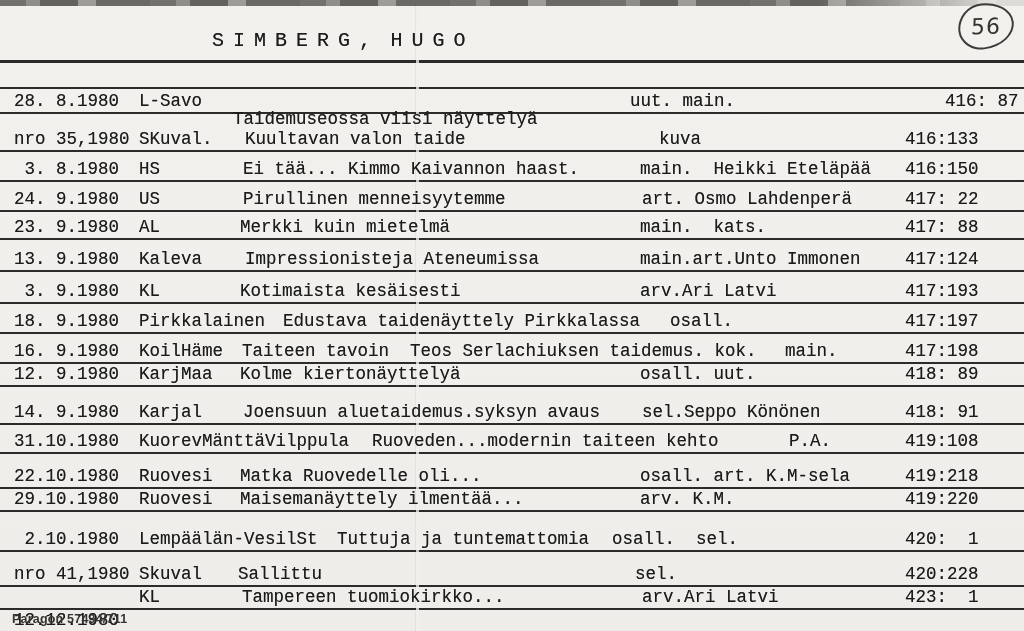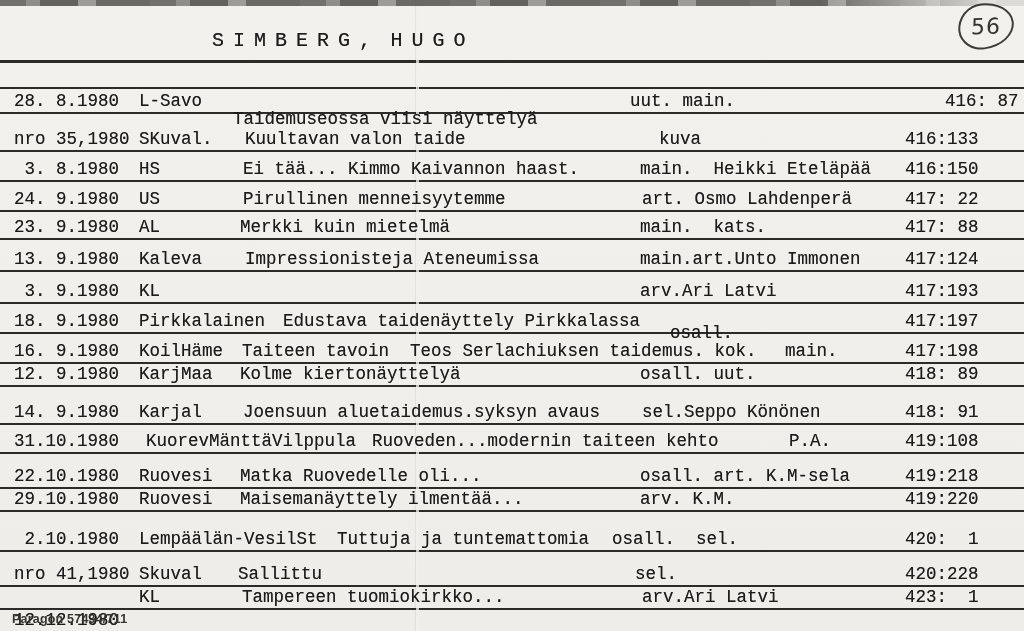--- a/index.html
+++ b/index.html
@@ -127,28 +127,29 @@
       <div class="row" style="top: 251px;">
         <span class="t" style="left: 14px;">13. 9.1980</span>
         <span class="t" style="left: 139px;">Kaleva</span>
         <span class="t" style="left: 245px;">Impressionisteja Ateneumissa</span>
         <span class="t" style="left: 640px;">main.art.Unto Immonen</span>
         <span class="t" style="left: 905px;">417:124</span>
       </div>
       <div class="row" style="top: 283px;">
         <span class="t" style="left: 14px;"> 3. 9.1980</span>
         <span class="t" style="left: 139px;">KL</span>
+        <span class="t" style="left: 240px;">Kotimaista kesäisesti</span>
         <span class="t" style="left: 640px;">arv.Ari Latvi</span>
         <span class="t" style="left: 905px;">417:193</span>
       </div>
       <div class="row" style="top: 313px;">
         <span class="t" style="left: 14px;">18. 9.1980</span>
         <span class="t" style="left: 139px;">Pirkkalainen</span>
         <span class="t" style="left: 283px;">Edustava taidenäyttely Pirkkalassa</span>
-        <span class="t" style="left: 670px; margin-top: 12px;">osall.</span>
+        <span class="t" style="left: 670px;">osall.</span>
         <span class="t" style="left: 905px;">417:197</span>
       </div>
       <div class="row" style="top: 343px;">
         <span class="t" style="left: 14px;">16. 9.1980</span>
         <span class="t" style="left: 139px;">KoilHäme</span>
         <span class="t" style="left: 242px;">Taiteen tavoin  Teos Serlachiuksen taidemus. kok.</span>
         <span class="t" style="left: 785px;">main.</span>
         <span class="t" style="left: 905px;">417:198</span>
       </div>
       <div class="row" style="top: 366px;">
@@ -160,21 +161,21 @@
       </div>
       <div class="row" style="top: 404px;">
         <span class="t" style="left: 14px;">14. 9.1980</span>
         <span class="t" style="left: 139px;">Karjal</span>
         <span class="t" style="left: 243px;">Joensuun aluetaidemus.syksyn avaus</span>
         <span class="t" style="left: 642px;">sel.Seppo Könönen</span>
         <span class="t" style="left: 905px;">418: 91</span>
       </div>
       <div class="row" style="top: 433px;">
         <span class="t" style="left: 14px;">31.10.1980</span>
-        <span class="t" style="left: 139px; margin-left: 7px;">KuorevMänttäVilppula</span>
+        <span class="t" style="left: 139px;">KuorevMänttäVilppula</span>
         <span class="t" style="left: 372px;">Ruoveden...modernin taiteen kehto</span>
         <span class="t" style="left: 789px;">P.A.</span>
         <span class="t" style="left: 905px;">419:108</span>
       </div>
       <div class="row" style="top: 468px;">
         <span class="t" style="left: 14px;">22.10.1980</span>
         <span class="t" style="left: 139px;">Ruovesi</span>
         <span class="t" style="left: 240px;">Matka Ruovedelle oli...</span>
         <span class="t" style="left: 640px;">osall. art. K.M-sela</span>
         <span class="t" style="left: 905px;">419:218</span>

